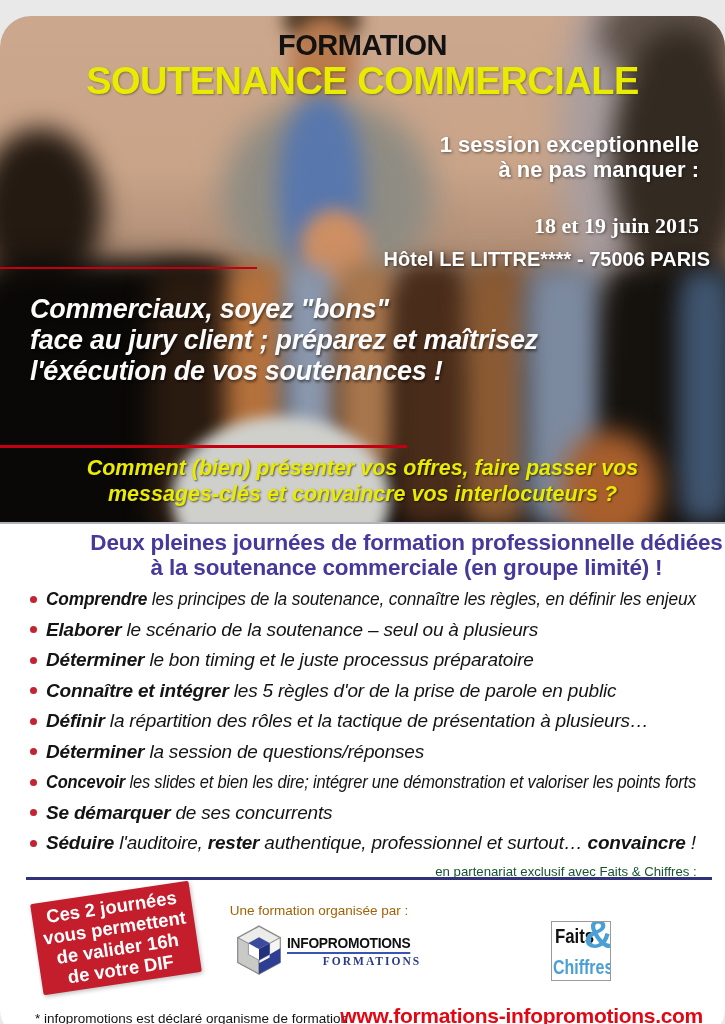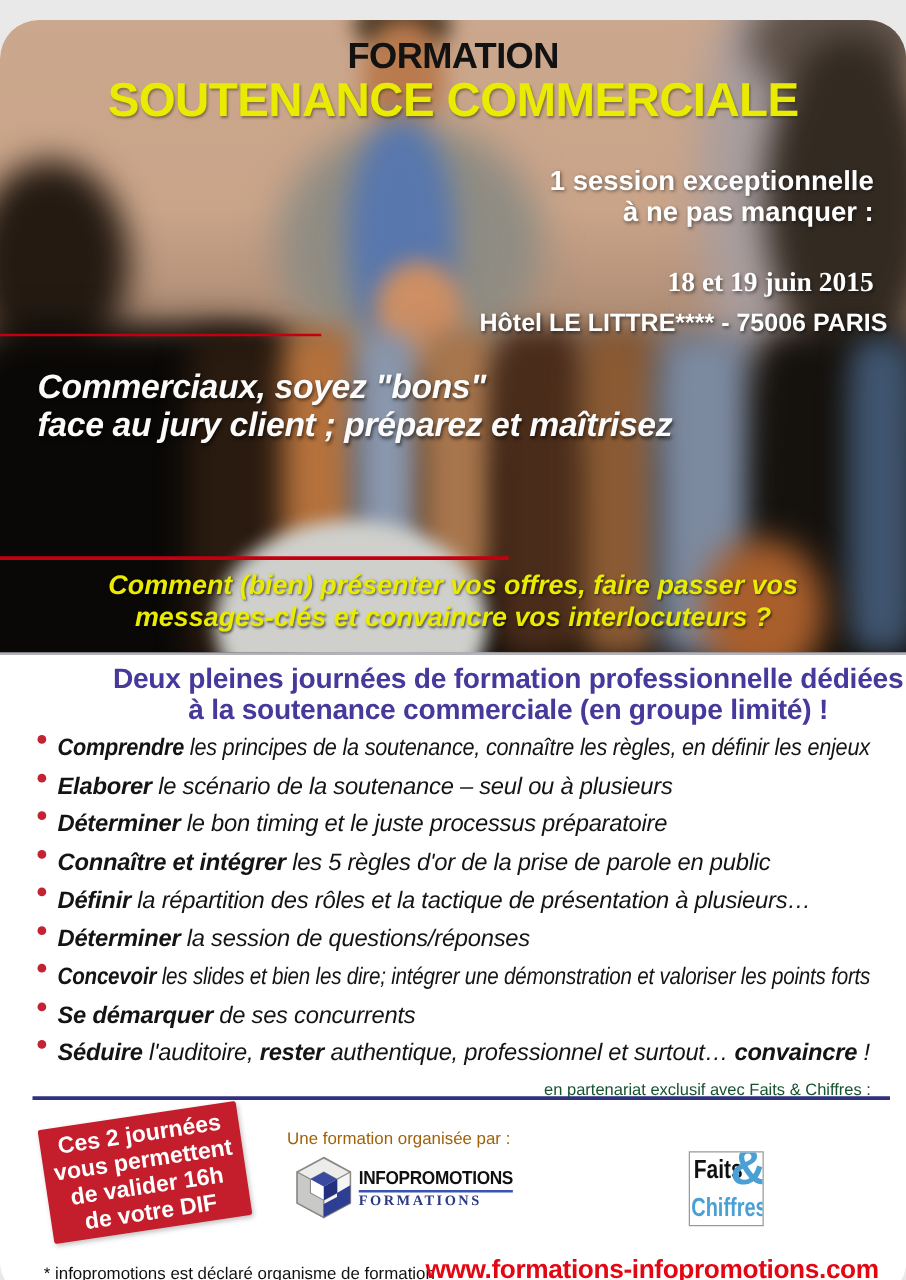--- a/index.html
+++ b/index.html
@@ -27,39 +27,39 @@
   .headline{left:30px;top:278px;font-size:27px;font-weight:bold;font-style:italic;color:#fbfbfb;
             line-height:31px;letter-spacing:-.3px;text-shadow:1px 2px 3px rgba(0,0,0,.55);}
   .question{left:0;top:439px;width:100%;text-align:center;font-size:21.5px;font-weight:bold;
             font-style:italic;color:var(--yellow);line-height:26px;text-shadow:1px 1px 2px rgba(0,0,0,.6);}
 
   
   .content{position:absolute;left:0;top:506px;width:725px;border-top:2px solid #b2b2ba;}
   .prog-heading{position:absolute;left:0;top:6px;width:725px;text-align:center;font-size:22.5px;
                 font-weight:bold;color:var(--heading-blue);line-height:25px;letter-spacing:-.2px;padding-left:44px;}
   .bullets{position:absolute;left:30px;top:64px;width:667px;list-style:none;margin:0;padding:0;}
-  .bullets li{display:flex;align-items:flex-start;height:22px;margin-bottom:8.5px;}
+  .bullets li{display:flex;align-items:center;height:22px;margin-bottom:8.5px;}
   .dot{flex:0 0 auto;width:7px;height:7px;border-radius:50%;background:var(--bullet-red);margin-right:9px;}
   .bt{display:inline-block;white-space:nowrap;transform-origin:left center;font-size:19px;
       font-style:italic;color:#141414;letter-spacing:-.2px;}
   .bt .lead{font-weight:bold;}
 
   
   .rule{position:absolute;left:26px;top:861px;width:686px;height:3px;background:var(--navy);}
   .badge{position:absolute;left:36px;top:876px;width:160px;height:92px;background:var(--badge-red);
          transform:rotate(-8.5deg);border-radius:2px;display:flex;flex-direction:column;
          justify-content:center;text-align:center;box-shadow:1px 2px 4px rgba(0,0,0,.25);}
   .badge div{color:#fff;font-weight:bold;font-size:18.5px;line-height:21px;}
   .org-label{position:absolute;left:228px;top:887px;width:182px;text-align:center;font-size:13.5px;color:#a16207;}
   .org-logo{position:absolute;left:236px;top:908px;width:170px;display:flex;align-items:center;}
   .org-logo svg{flex:0 0 auto;margin-right:5px;}
   .org-name{display:block;font-size:15px;font-weight:bold;color:#101010;letter-spacing:-.3px;
             transform:scaleX(.92);transform-origin:left center;border-bottom:2px solid #3a55b0;padding-bottom:1px;}
   .org-sub{display:block;font-family:"Liberation Serif",serif;font-size:11.5px;font-weight:bold;
-           color:#2c3a86;letter-spacing:2px;text-align:left;margin-top:1px;}
+           color:#2c3a86;letter-spacing:2px;text-align:right;margin-top:1px;}
   .partner-label{position:absolute;left:435px;top:848px;width:262px;text-align:center;font-size:13.2px;color:#14532d;}
   .fc-box{position:absolute;left:551px;top:905px;width:58px;height:58px;background:#fff;
           border:1px solid #9a9a9a;overflow:hidden;}
   .fc-w1{position:absolute;left:3px;top:2px;font-size:21px;font-weight:bold;color:#101010;
          transform:scaleX(.8);transform-origin:left top;}
   .fc-amp{position:absolute;right:-3px;top:-10px;font-size:40px;font-weight:bold;color:var(--partner-blue);}
   .fc-w2{position:absolute;left:1px;bottom:1px;font-size:21px;font-weight:bold;color:var(--partner-blue);
          transform:scaleX(.76);transform-origin:left bottom;z-index:2;}
   .disclaimer{position:absolute;left:35px;top:995px;font-size:13.5px;color:#111;}
   .website{position:absolute;right:22px;top:988px;font-size:21px;font-weight:bold;
@@ -101,20 +101,21 @@
     <div class="photo-text session">
       <div>1 session exceptionnelle</div>
       <div>à ne pas manquer :</div>
     </div>
     <div class="photo-text dates">18 et 19 juin 2015</div>
     <div class="photo-text venue">Hôtel LE LITTRE**** - 75006 PARIS</div>
     <div class="redline1"></div>
     <div class="photo-text headline">
       <div>Commerciaux, soyez "bons"</div>
       <div>face au jury client ; préparez et maîtrisez</div>
+      <div>l'éxécution de vos soutenances !</div>
     </div>
     <div class="redline2"></div>
     <div class="photo-text question">
       <div>Comment (bien) présenter vos offres, faire passer vos</div>
       <div>messages-clés et convaincre vos interlocuteurs ?</div>
     </div>
   </div>
 
   <div class="content">
     <div class="prog-heading">

